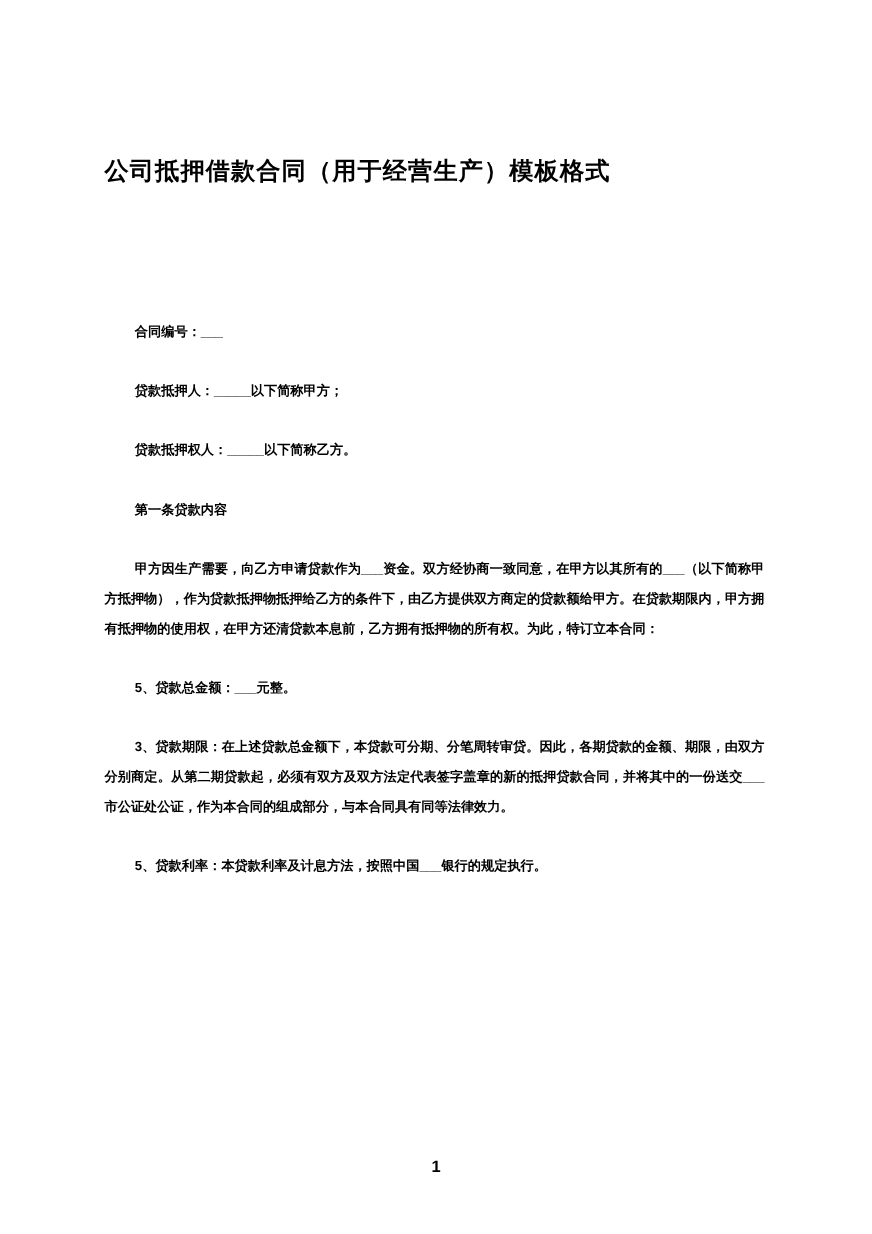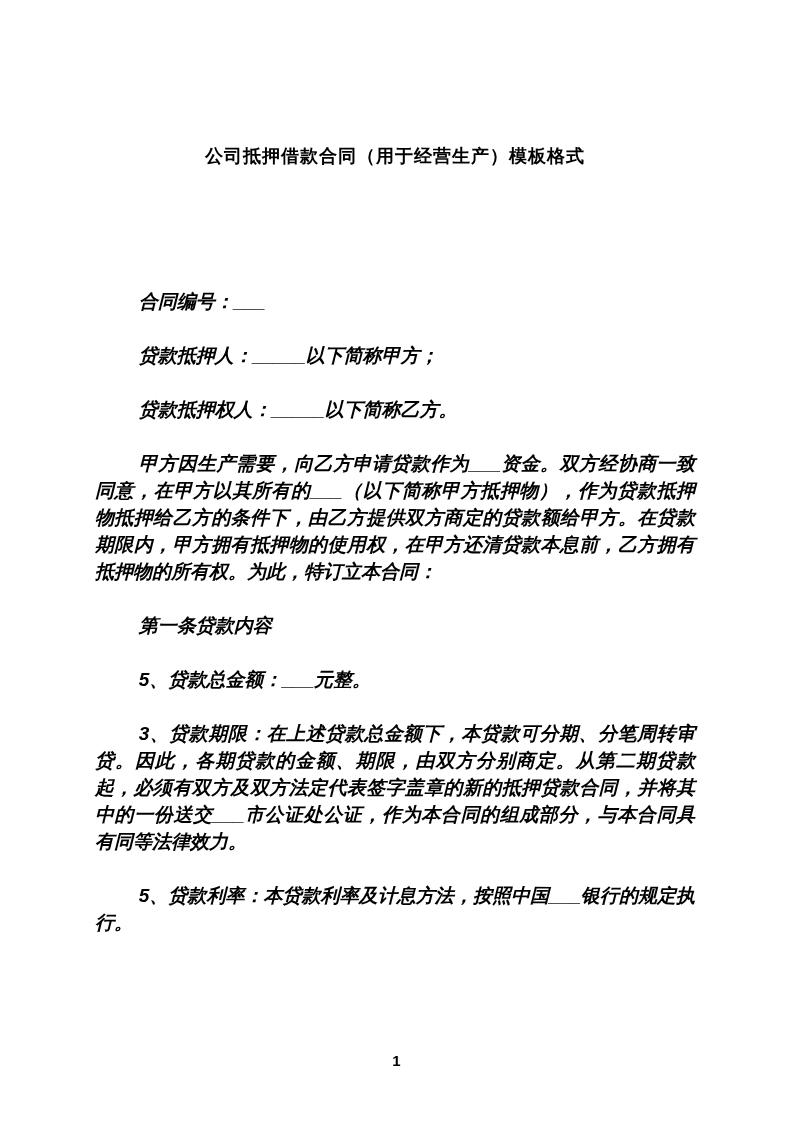--- a/index.html
+++ b/index.html
@@ -19,35 +19,34 @@
     overflow: hidden;
     box-sizing: border-box;
   }
   .content {
     position: absolute;
     top: 142px;
     left: 95px;
     width: 600px;
   }
   .doc-title {
-    font-size: 18px;
+    font-size: 22px;
     font-weight: 700;
     line-height: 28px;
-    text-align: center;
+    text-align: left;
     letter-spacing: 1px;
     margin: 0 0 118px 0;
   }
   .par {
-    font-size: 19px;
+    font-size: 12px;
     line-height: 27px;
     margin: 0 0 27px 0;
     text-indent: 2.3em;
     text-align: justify;
     word-break: break-all;
-    font-style: italic;
   }
   .heading {
     
   }
   .page-number {
     position: absolute;
     top: 1050px;
     left: 0;
     width: 100%;
     text-align: center;
@@ -62,23 +61,23 @@
   <div class="content">
 
     <h1 class="doc-title">公司抵押借款合同（用于经营生产）模板格式</h1>
 
     <p class="par">合同编号：___</p>
 
     <p class="par">贷款抵押人：_____以下简称甲方；</p>
 
     <p class="par">贷款抵押权人：_____以下简称乙方。</p>
 
+    <p class="par heading">第一条贷款内容</p>
+
     <p class="par">甲方因生产需要，向乙方申请贷款作为___资金。双方经协商一致同意，在甲方以其所有的___（以下简称甲方抵押物），作为贷款抵押物抵押给乙方的条件下，由乙方提供双方商定的贷款额给甲方。在贷款期限内，甲方拥有抵押物的使用权，在甲方还清贷款本息前，乙方拥有抵押物的所有权。为此，特订立本合同：</p>
-
-    <p class="par heading">第一条贷款内容</p>
 
     <p class="par">5、贷款总金额：___元整。</p>
 
 
     <p class="par">3、贷款期限：在上述贷款总金额下，本贷款可分期、分笔周转审贷。因此，各期贷款的金额、期限，由双方分别商定。从第二期贷款起，必须有双方及双方法定代表签字盖章的新的抵押贷款合同，并将其中的一份送交___市公证处公证，作为本合同的组成部分，与本合同具有同等法律效力。</p>
 
 
     <p class="par">5、贷款利率：本贷款利率及计息方法，按照中国___银行的规定执行。</p>
 
   </div>

